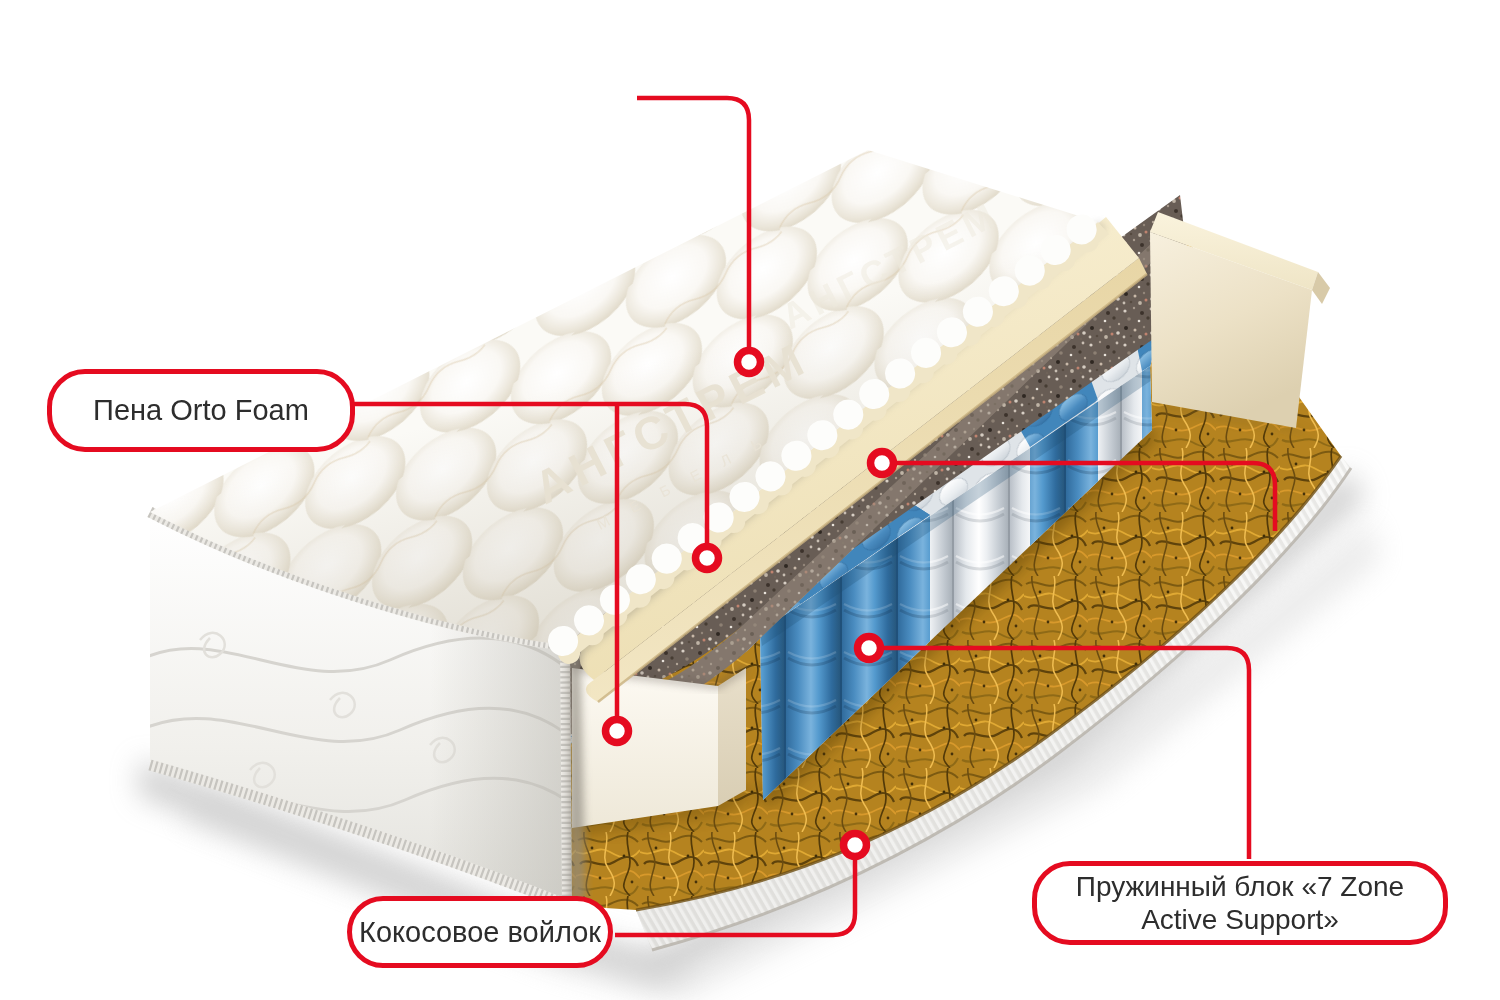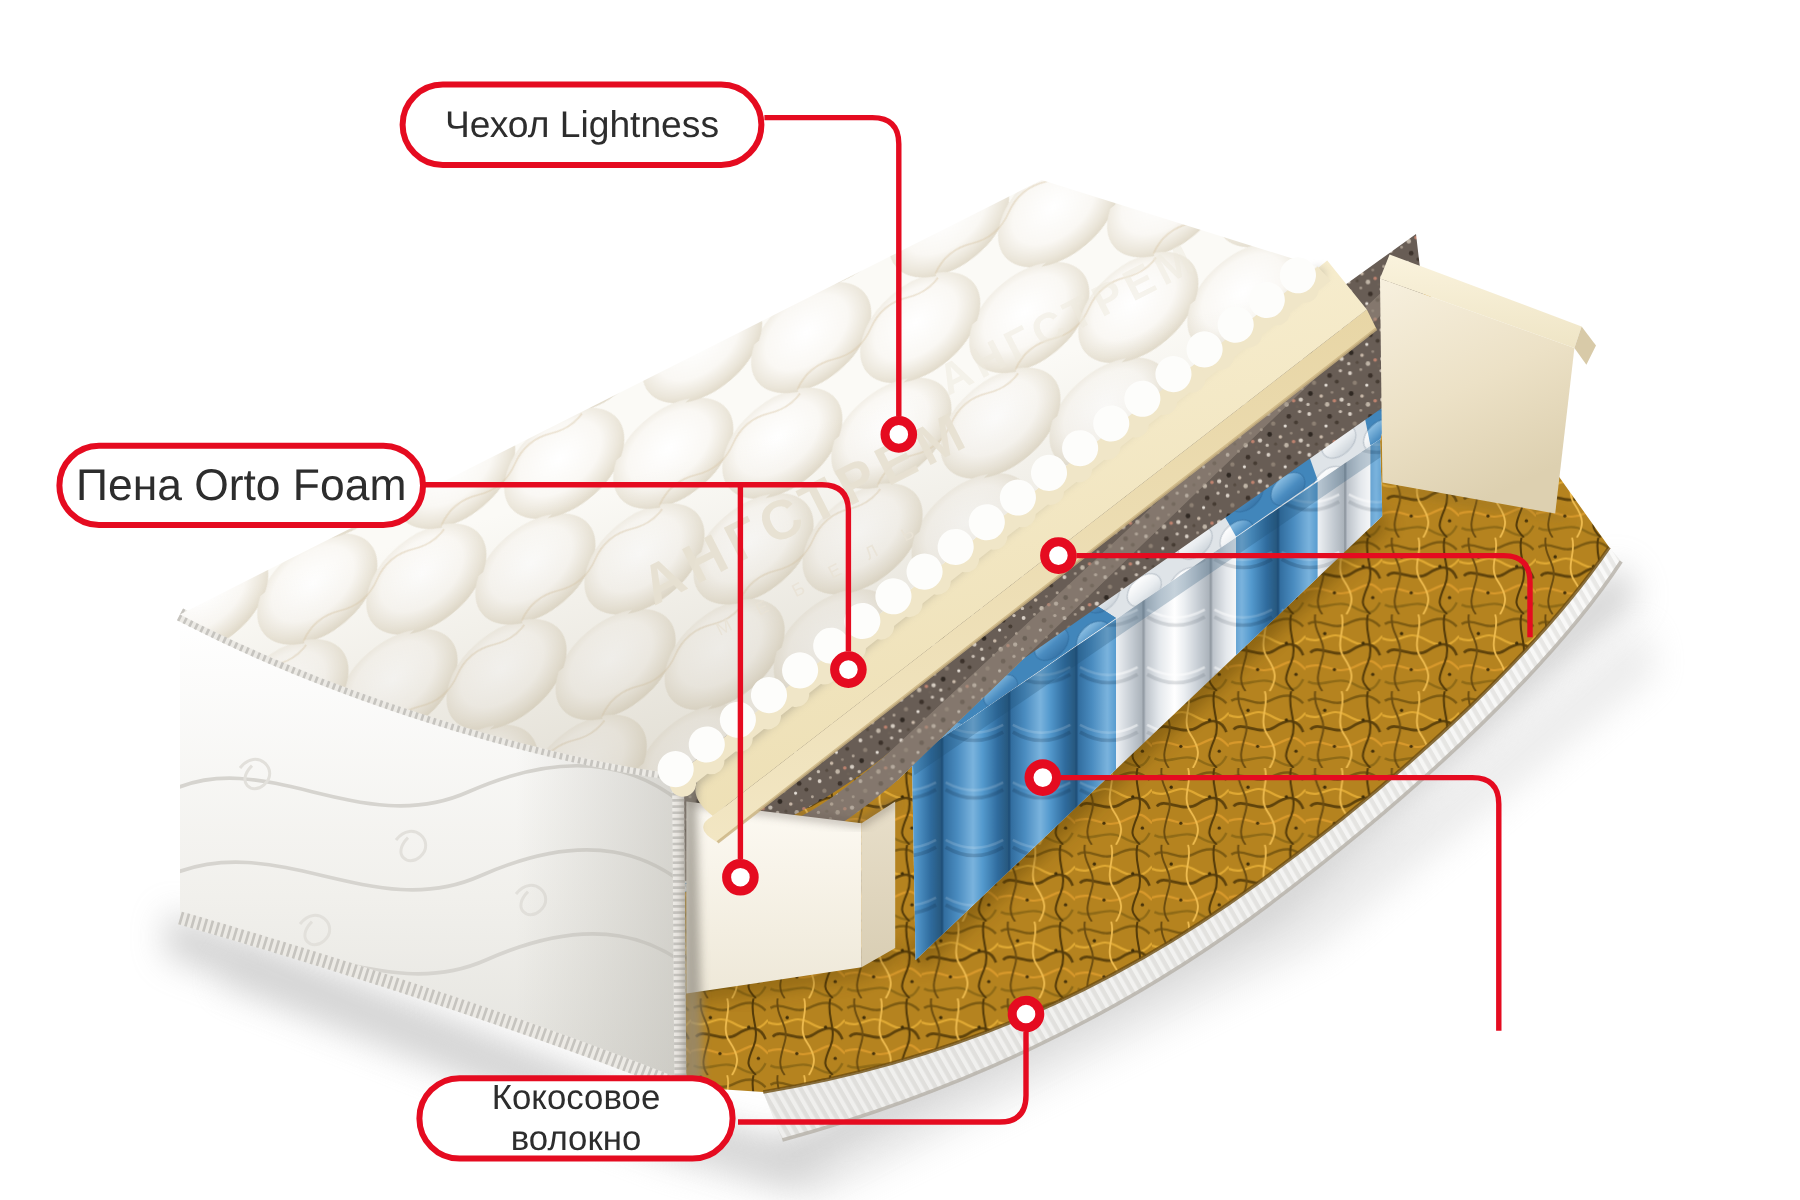--- a/index.html
+++ b/index.html
@@ -315,22 +315,22 @@
 <g fill="#ffffff" stroke="#e50b20" stroke-width="7.5">
   <circle cx="749" cy="362" r="11.5"></circle>
   <circle cx="707" cy="558" r="11.5"></circle>
   <circle cx="617" cy="731" r="11.5"></circle>
   <circle cx="882" cy="463" r="11.5"></circle>
   <circle cx="869" cy="648" r="11.5"></circle>
   <circle cx="855" cy="845" r="11.5"></circle>
 </g>
 </svg>
 
-<div class="pill" style="left:333px;top:68px;width:304px;height:72px;font-size:31px;">
-      <span>Чехол Lightness</span>
-    </div>
-<div class="pill" style="left:47px;top:369px;width:308px;height:71px;font-size:37px;">
+<div class="pill" style="left:47px;top:369px;width:308px;height:83px;font-size:29px;">
       <span>Пена Orto Foam</span>
     </div>
+<div class="pill" style="left:1032px;top:861px;width:416px;height:84px;font-size:28px;padding:0 18px;">
+      <span>Пружинный блок «7 Zone Active Support»</span>
+    </div>
 <div class="pill" style="left:347px;top:896px;width:266px;height:72px;font-size:29px;">
-      <span>Кокосовое волокно</span>
+      <span>Кокосовое войлок</span>
     </div>
 </div>
 
 </body></html>

